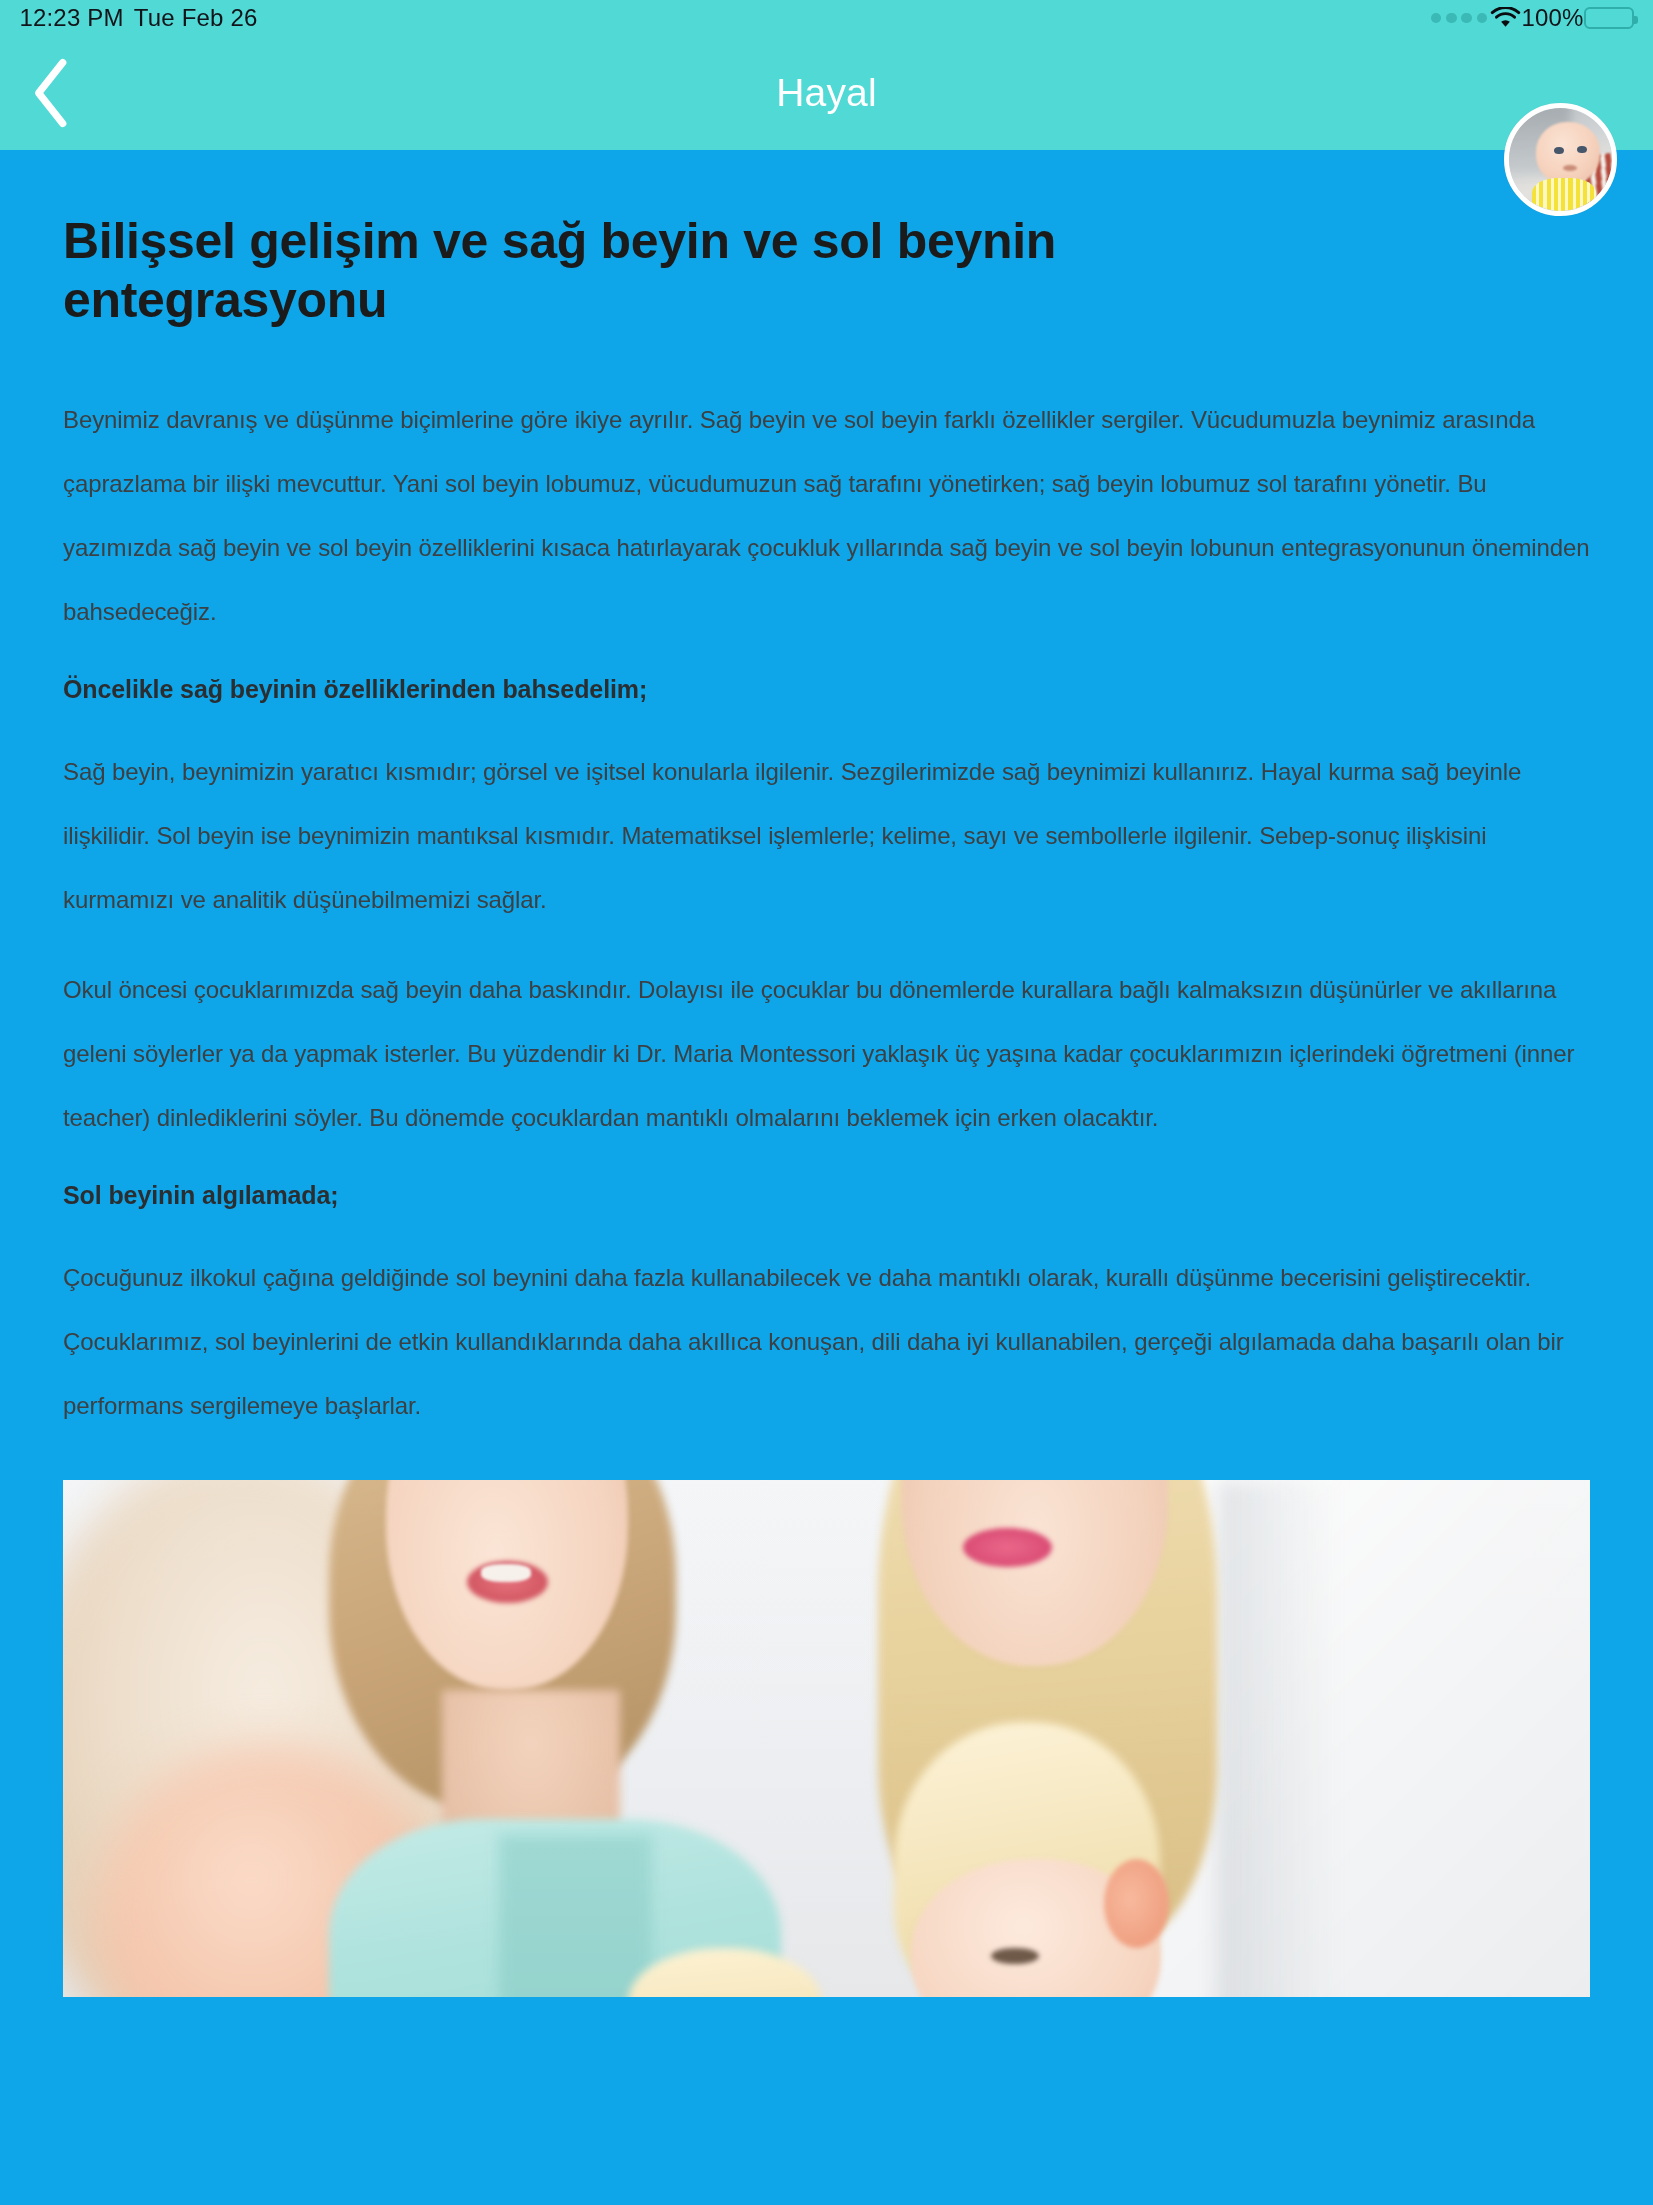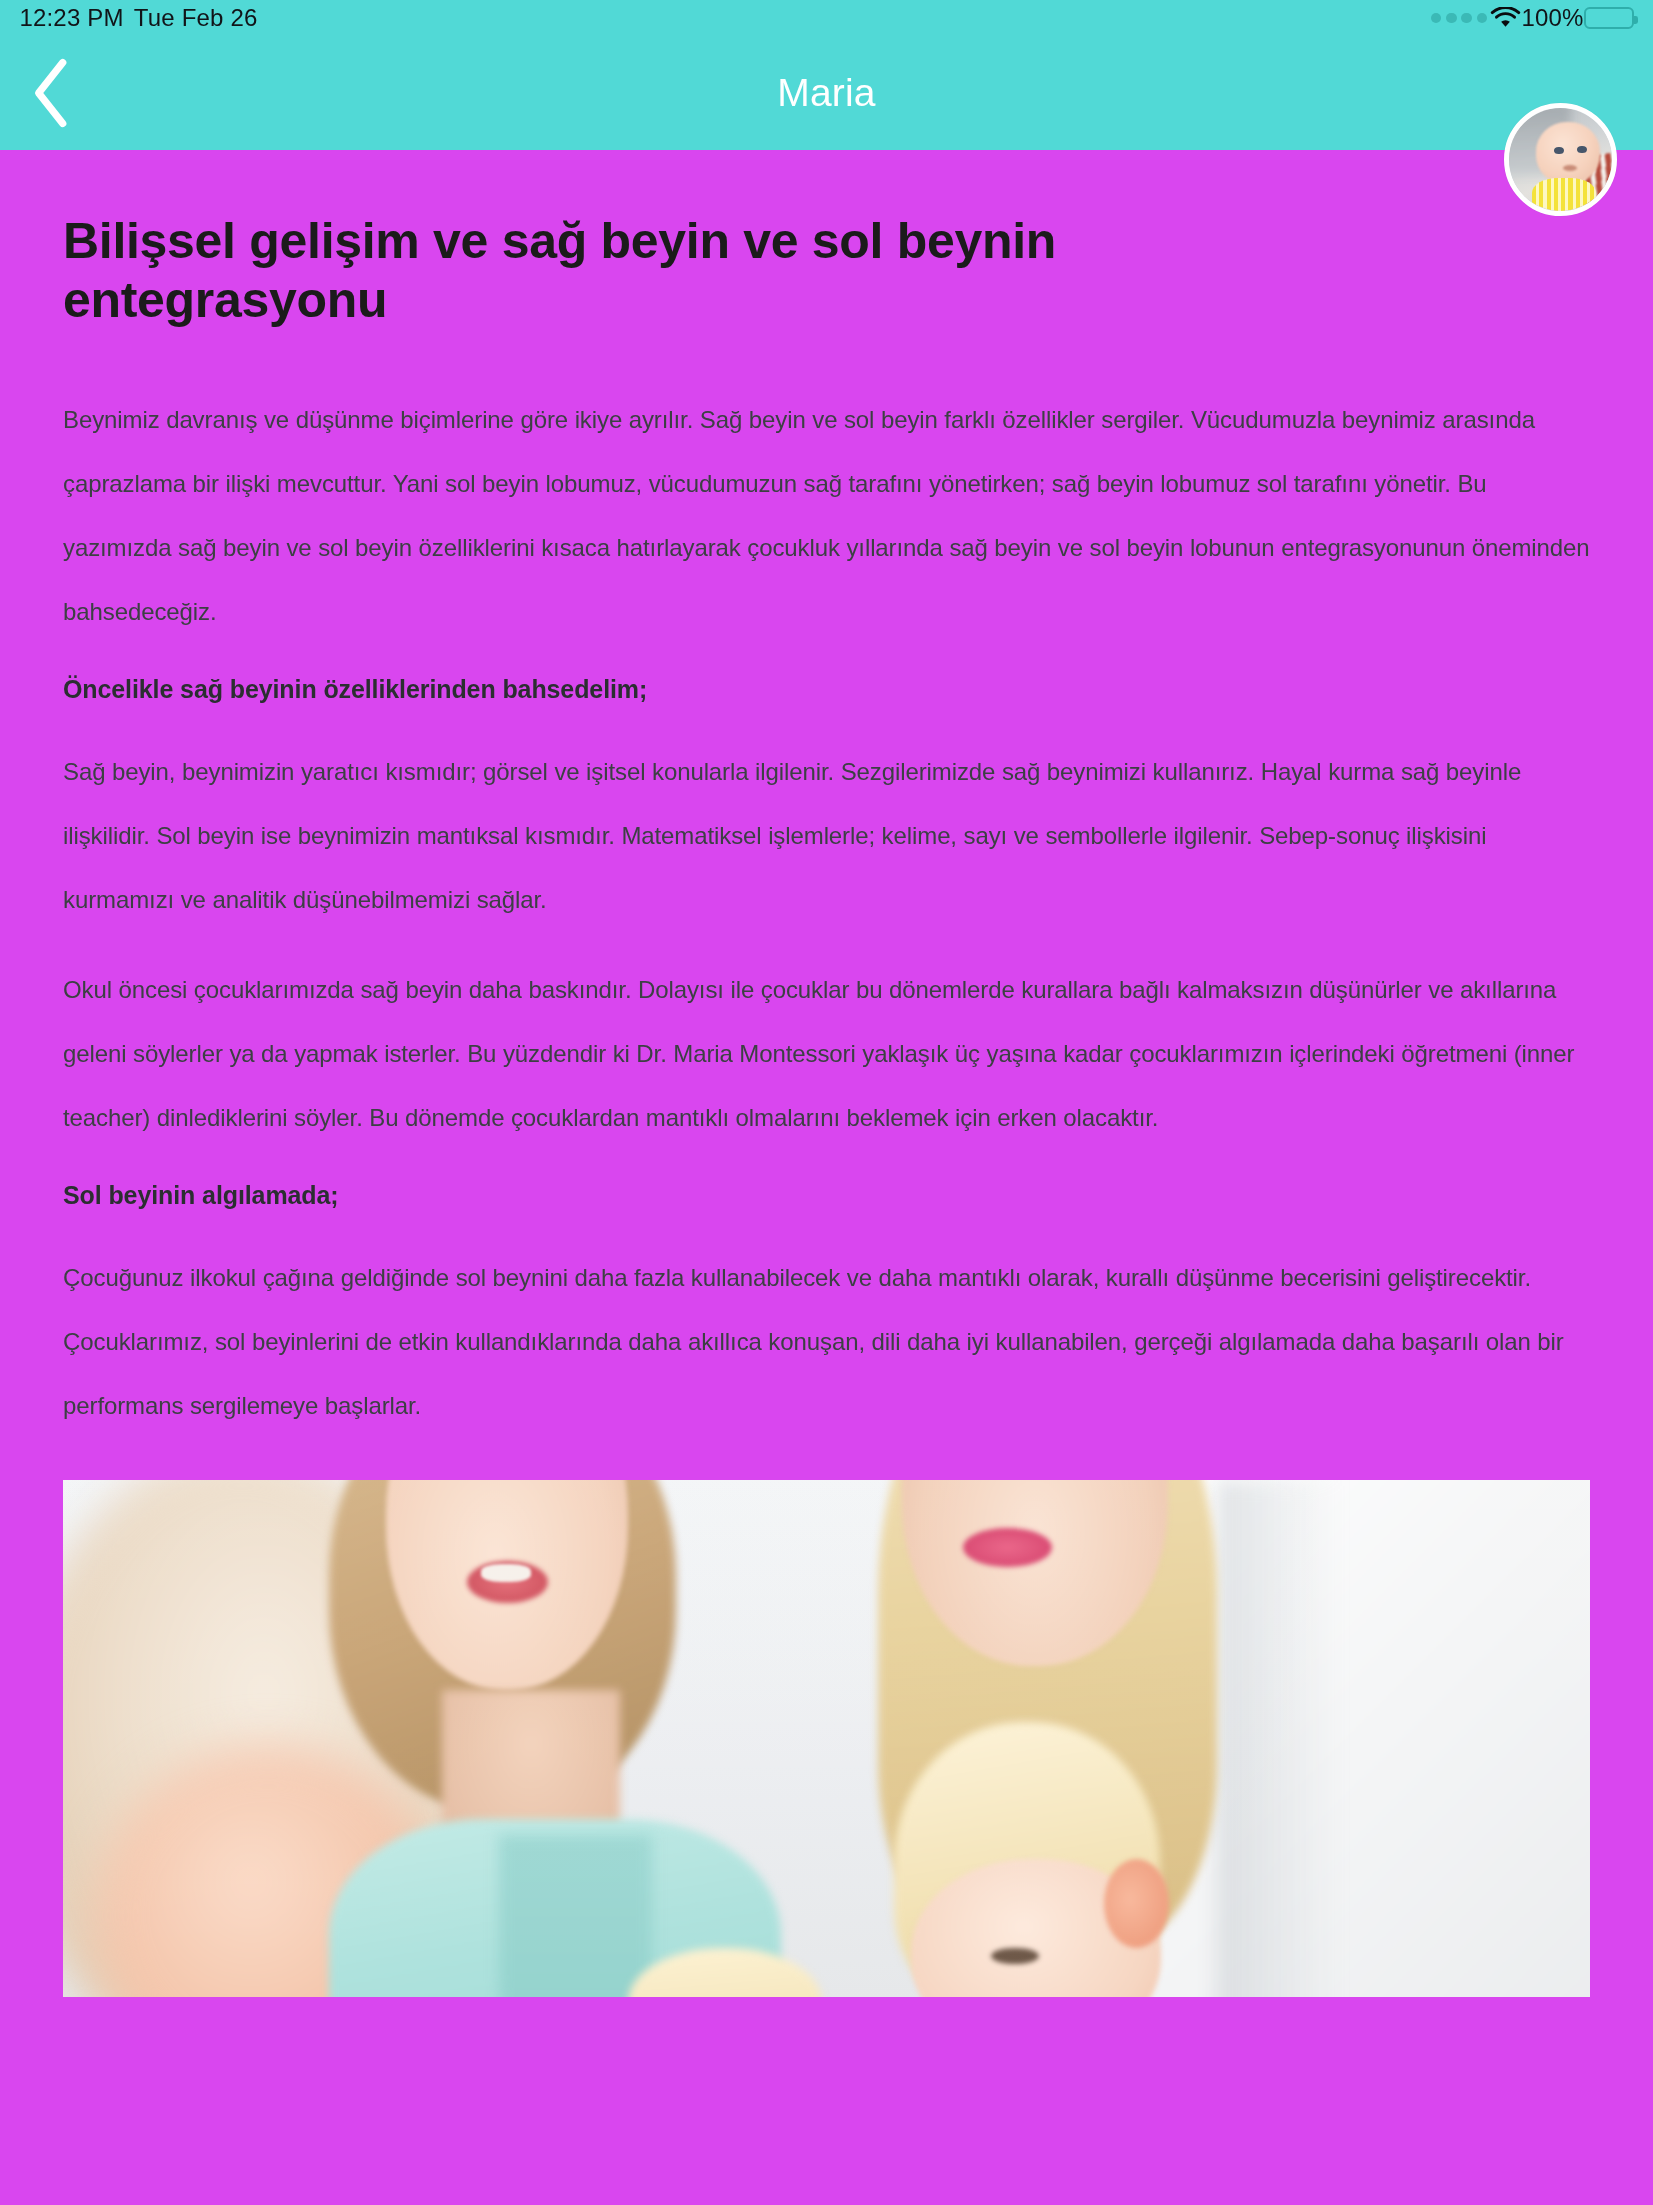--- a/index.html
+++ b/index.html
@@ -204,21 +204,21 @@
     filter: blur(0.8px);
     transform: rotate(-8deg);
   }
 
   
   .content {
     position: absolute;
     top: 149px; left: 0;
     width: 1653px;
     height: 2056px;
-    background: #d946ef;
+    background: #0ea5e9;
     overflow: hidden;
   }
   .article {
     padding: 0 63px;
   }
   .article-title {
     font-size: 50px;
     line-height: 1.18;
     font-weight: 700;
     color: #1b1b1b;
@@ -429,21 +429,21 @@
   </div>
 
   <div class="navbar">
     <div class="back-button">
       <span>
         <svg width="45" height="74" viewBox="0 0 56 92" aria-hidden="true">
           <path d="M42 8 L12 46 L42 84" stroke="#FFFFFF" stroke-width="9" fill="none" stroke-linecap="round" stroke-linejoin="round"></path>
         </svg>
       </span>
     </div>
-    <div class="nav-title">Maria</div>
+    <div class="nav-title">Hayal</div>
   </div>
 
   <div class="avatar">
     <div class="photo">
       <div class="bg"></div>
       <div class="wall"></div>
       <div class="stripe"></div>
       <div class="head"></div>
       <div class="eye l"></div>
       <div class="eye r"></div>

